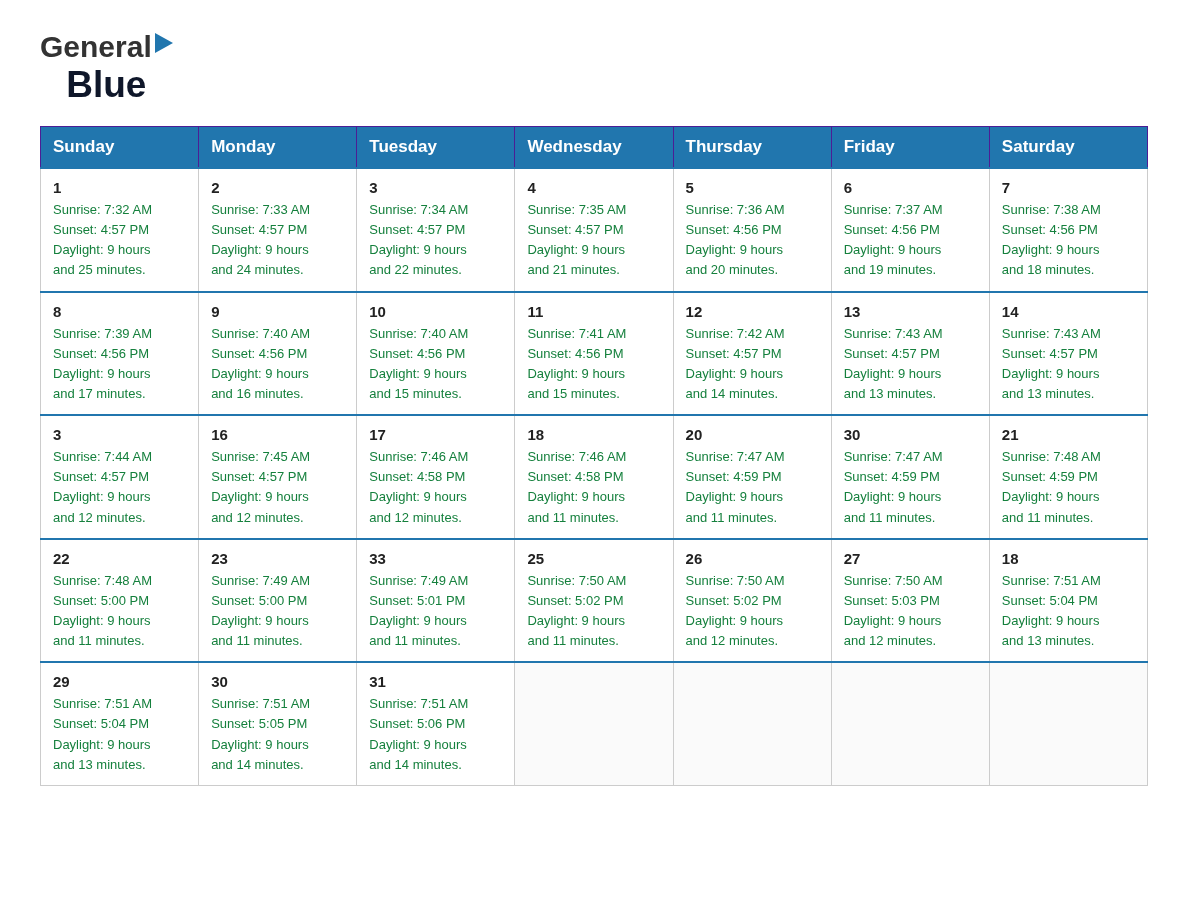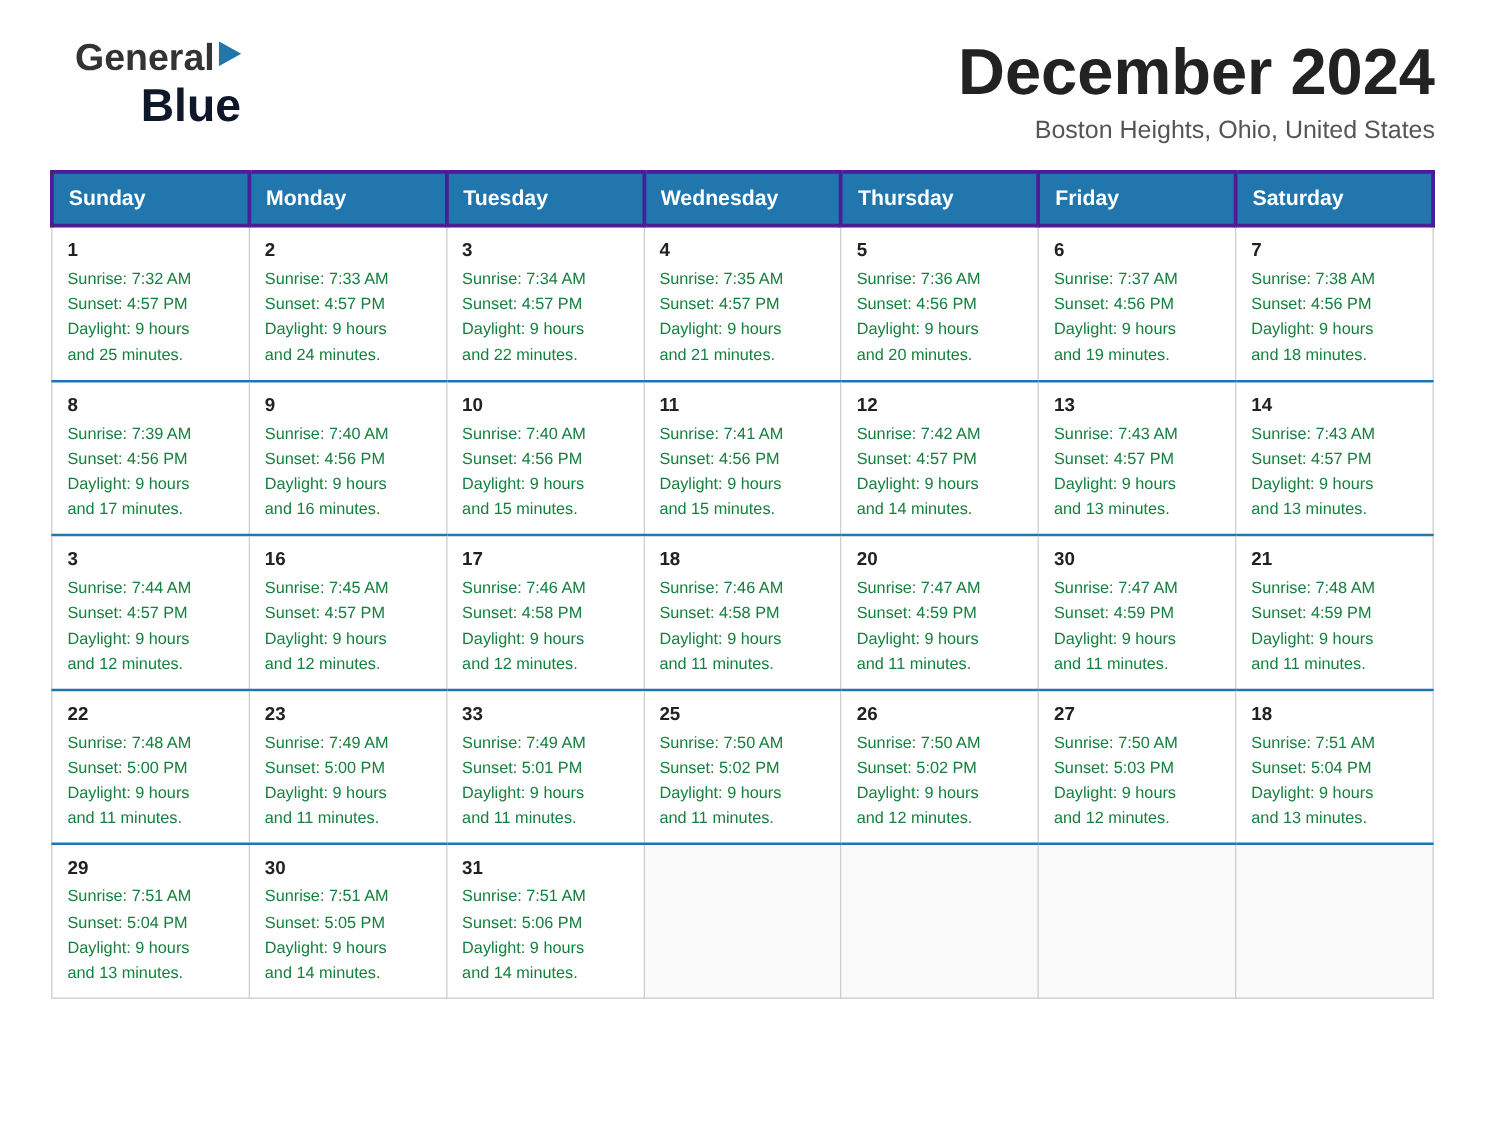--- a/index.html
+++ b/index.html
@@ -12,22 +12,21 @@
     }
     .header-row {
       display: flex;
       align-items: flex-start;
       justify-content: space-between;
       margin-bottom: 20px;
     }
     .logo {
       display: flex;
       flex-direction: column;
-      align-items: flex-end;
-      margin-left: 20px;
+      align-items: center;
     }
     .title-section {
       text-align: right;
     }
     .month-title {
       font-size: 52px;
       font-weight: bold;
       color: #222;
       line-height: 1.1;
     }
@@ -41,21 +40,21 @@
       border-collapse: collapse;
       table-layout: fixed;
     }
     .calendar-table thead th {
       background-color: #2176ae;
       color: #fff;
       padding: 10px 12px;
       font-size: 17px;
       font-weight: 600;
       text-align: left;
-      border: 3px solid #4c1d95;
+      border: 1px solid #4c1d95;
       margin-left: 42px;
     }
     .calendar-table tbody td {
       vertical-align: top;
       padding: 10px 12px;
       border: 1px solid #ccc;
       border-top: 2px solid #2176ae;
       font-size: 13.5px;
       color: #333;
       height: 105px;
@@ -108,24 +107,20 @@
       <span class="logo-arrow">
         <svg width="18" height="20" viewBox="0 0 18 20">
           <polygon points="0,0 18,10 0,20" fill="#2176ae"></polygon>
         </svg>
       </span>
     </div>
     <div>
       <span class="logo-word-blue">Blue</span>
     </div>
   </div>
-  <div class="title-section">
-    <div class="month-title">December 2024</div>
-    <div class="location-title">Boston Heights, Ohio, United States</div>
-  </div>
 </div>
 
 <table class="calendar-table">
   <thead>
     <tr>
     <th>Sunday</th>
         <th>Monday</th>
         <th>Tuesday</th>
         <th>Wednesday</th>
         <th>Thursday</th>

